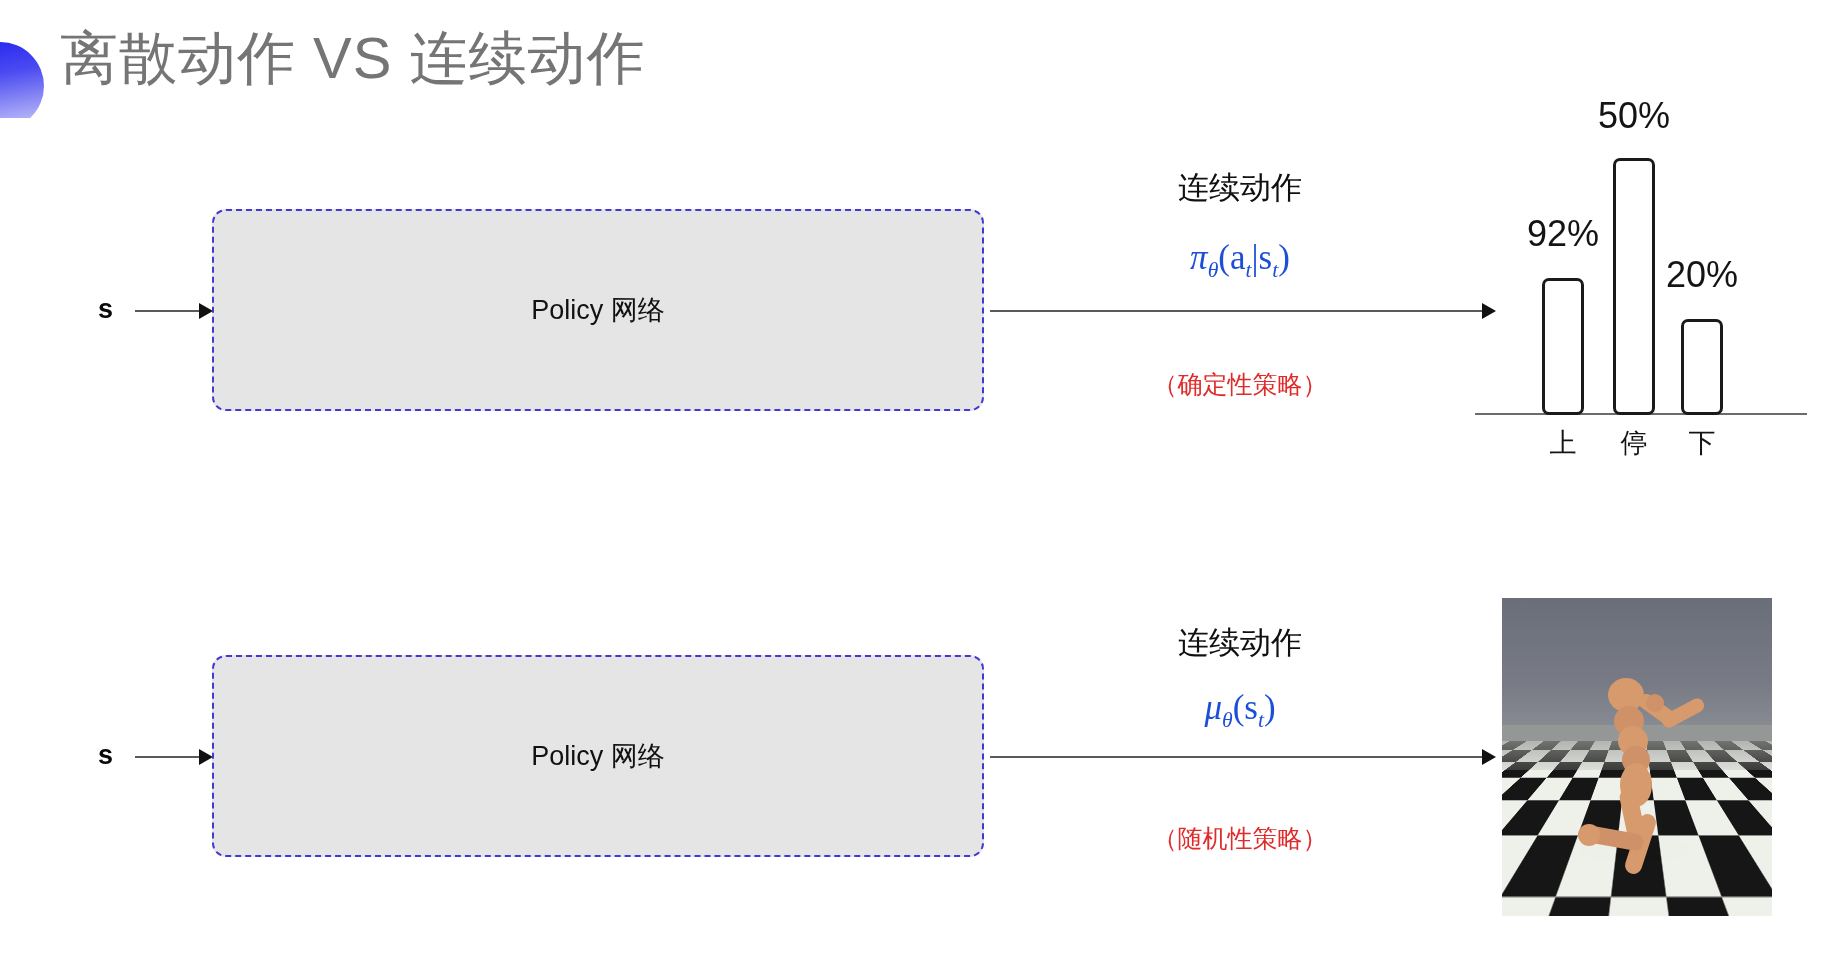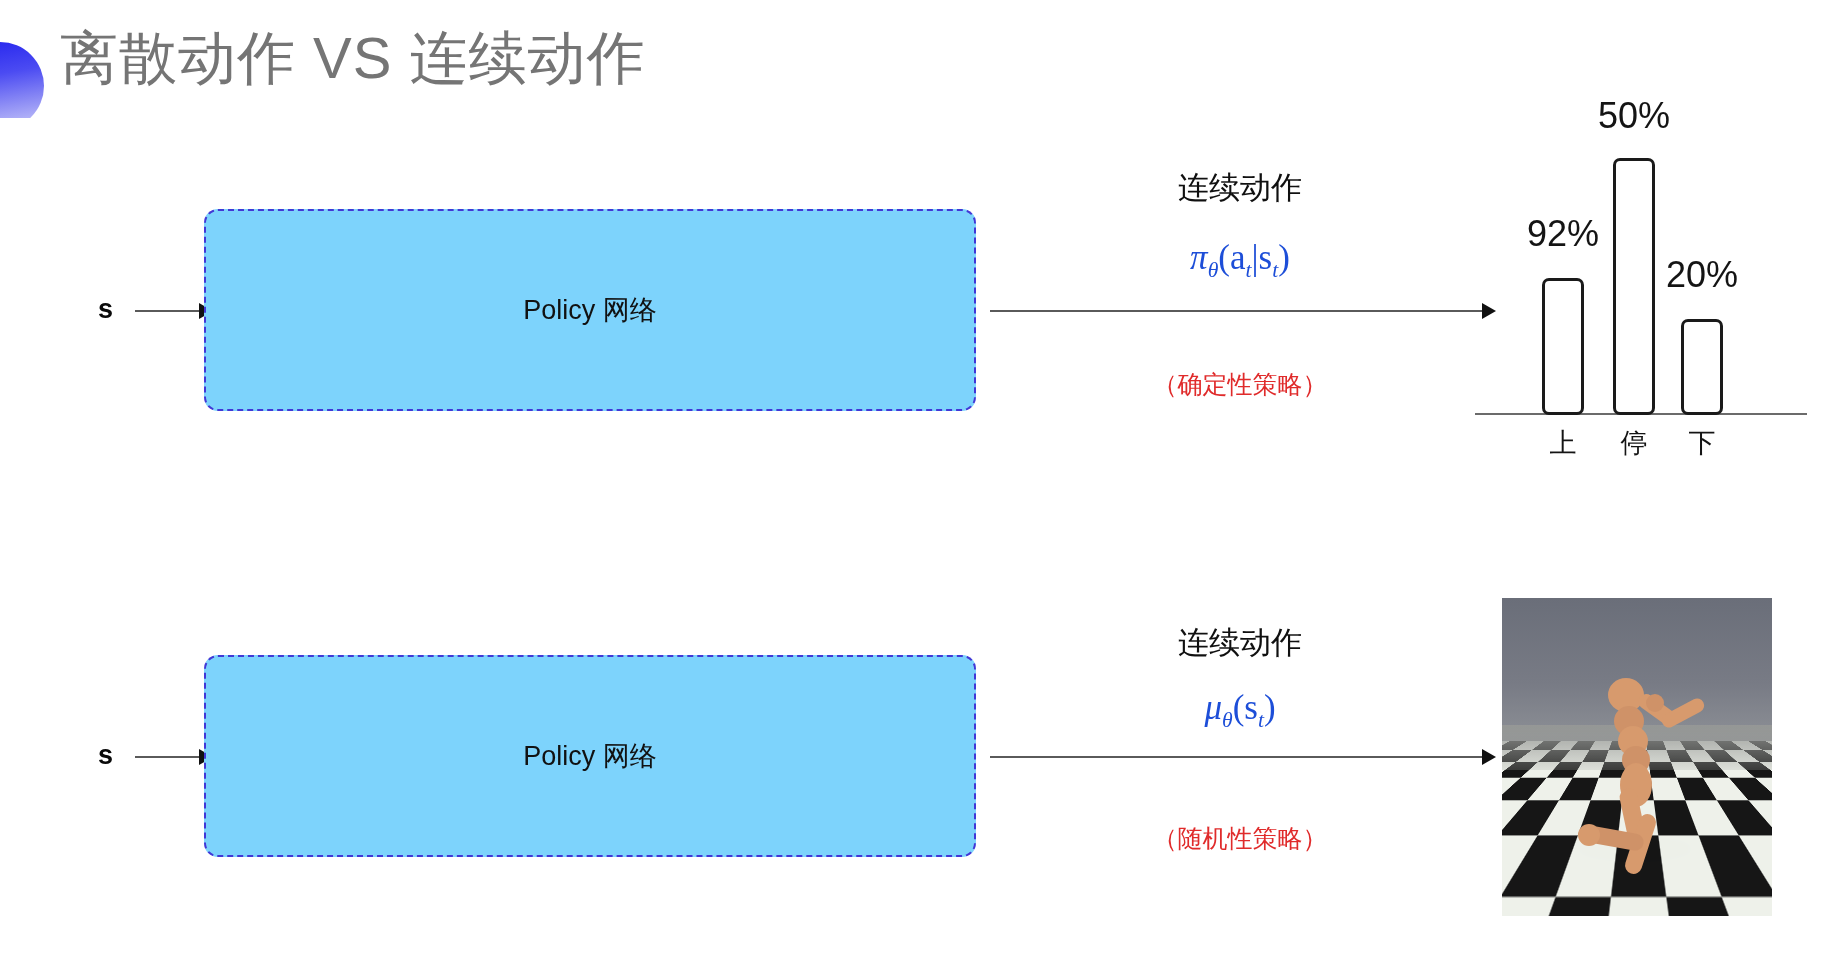--- a/index.html
+++ b/index.html
@@ -40,27 +40,27 @@
     font-size: 58px;
     line-height: 64px;
     color: #757575;
     letter-spacing: 1px;
     white-space: nowrap;
   }
 
   
   .policy-box {
     position: absolute;
-    left: 204px;
+    left: 212px;
     width: 772px;
     height: 202px;
     border: 2.5px dashed #4138d6;
     border-radius: 14px;
     box-sizing: border-box;
-    background: #7dd3fc;
+    background: #e5e5e5;
   }
   .policy-box.row1 { top: 209px; }
   .policy-box.row2 { top: 655px; }
   .policy-box-label {
     position: absolute;
     left: 0;
     right: 0;
     top: 50%;
     transform: translateY(-50%);
     text-align: center;

